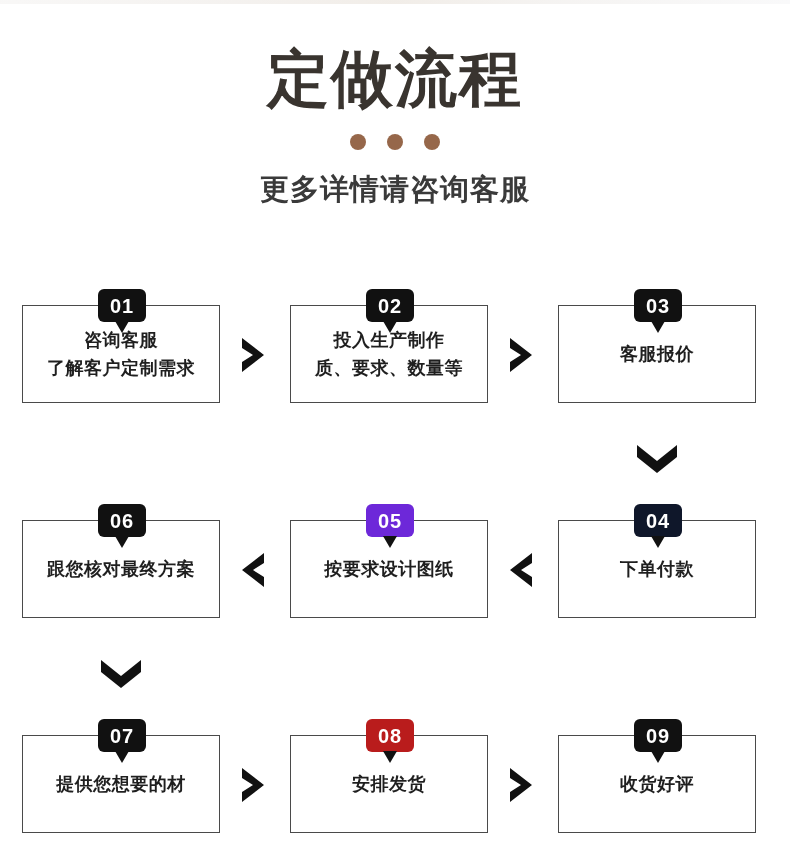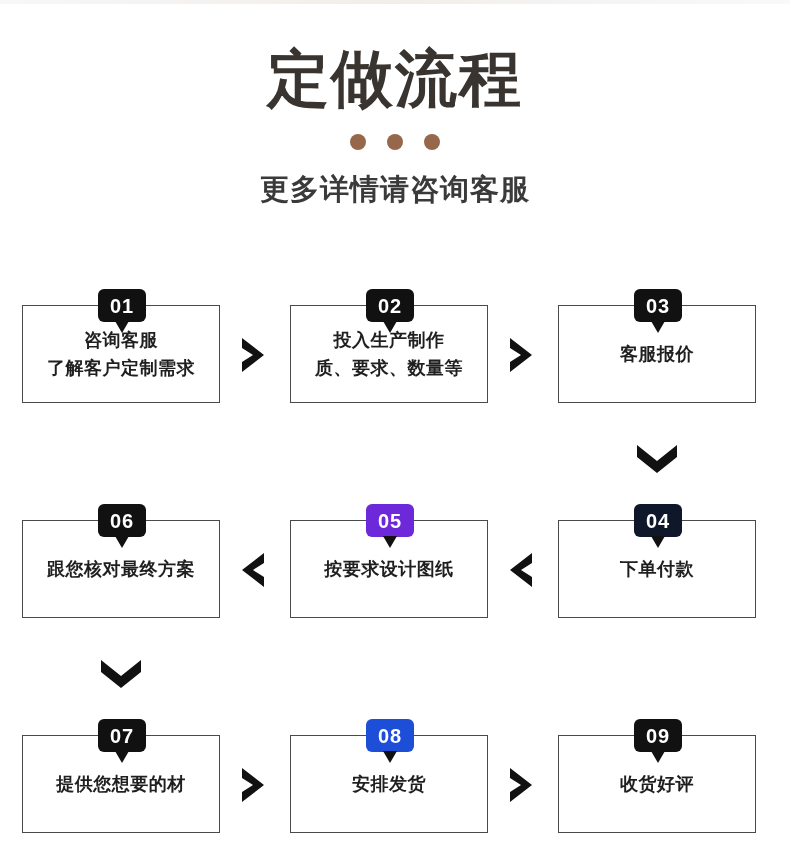--- a/index.html
+++ b/index.html
@@ -299,21 +299,21 @@
     <div class="arrow-h a12">
       <svg class="chev" width="26" height="34" viewBox="0 0 26 34" aria-hidden="true">
         <polygon points="2,0 24,17 2,34 2,24 13,17 2,10" fill="#111111"></polygon>
       </svg>
     </div>
 
     <div class="cell c2">
       <div class="step-box" style="border-color: rgb(74, 74, 74);">
         <div class="step-text">安排发货</div>
       </div>
-      <div class="badge" style="background: #1d4ed8;">
+      <div class="badge" style="background: #b91c1c;">
         <span class="badge-num" style="color: rgb(255, 255, 255);">08</span>
       </div>
     </div>
 
     <div class="arrow-h a23">
       <svg class="chev" width="26" height="34" viewBox="0 0 26 34" aria-hidden="true">
         <polygon points="2,0 24,17 2,34 2,24 13,17 2,10" fill="#111111"></polygon>
       </svg>
     </div>
 

